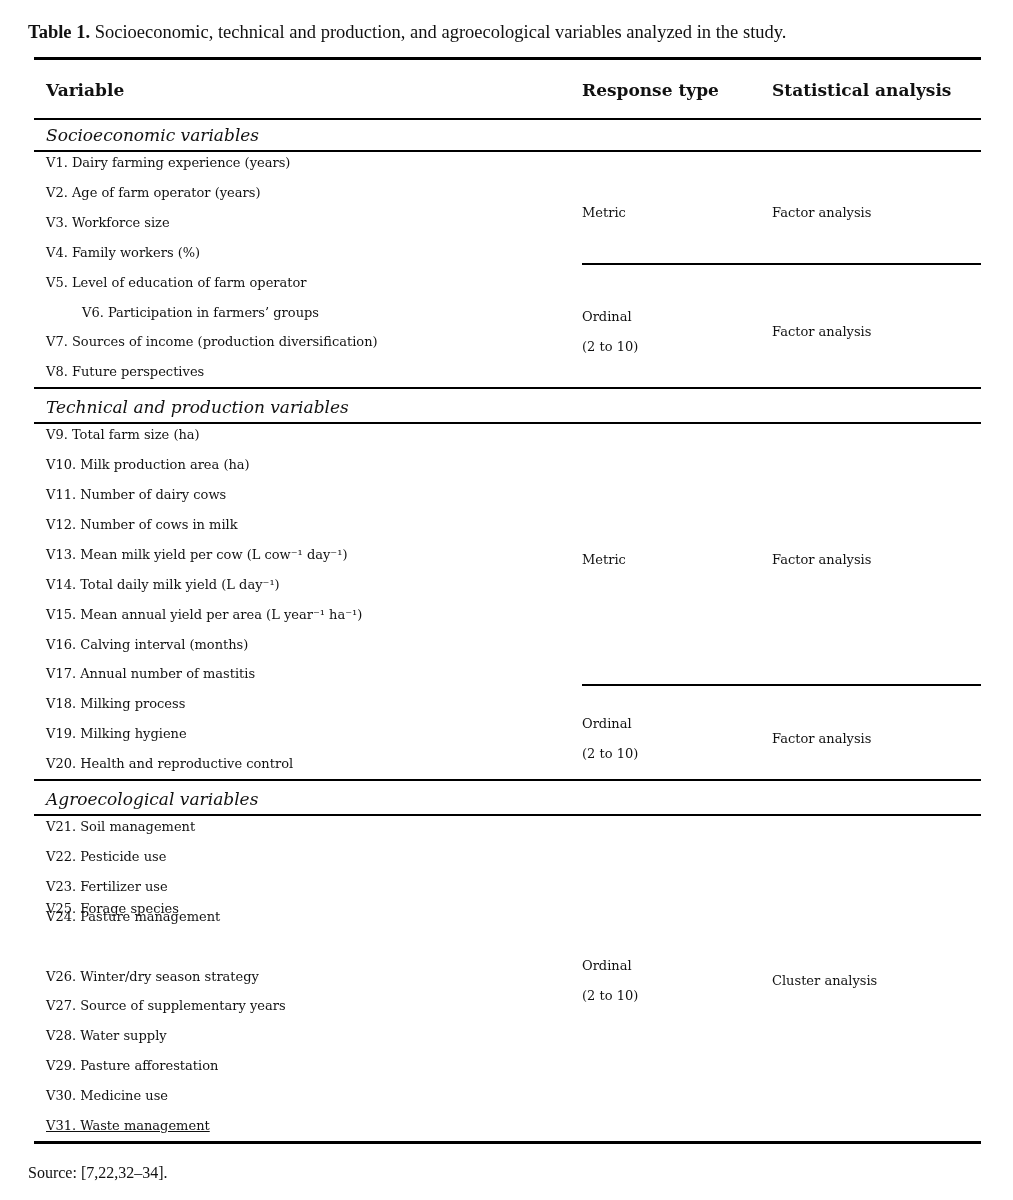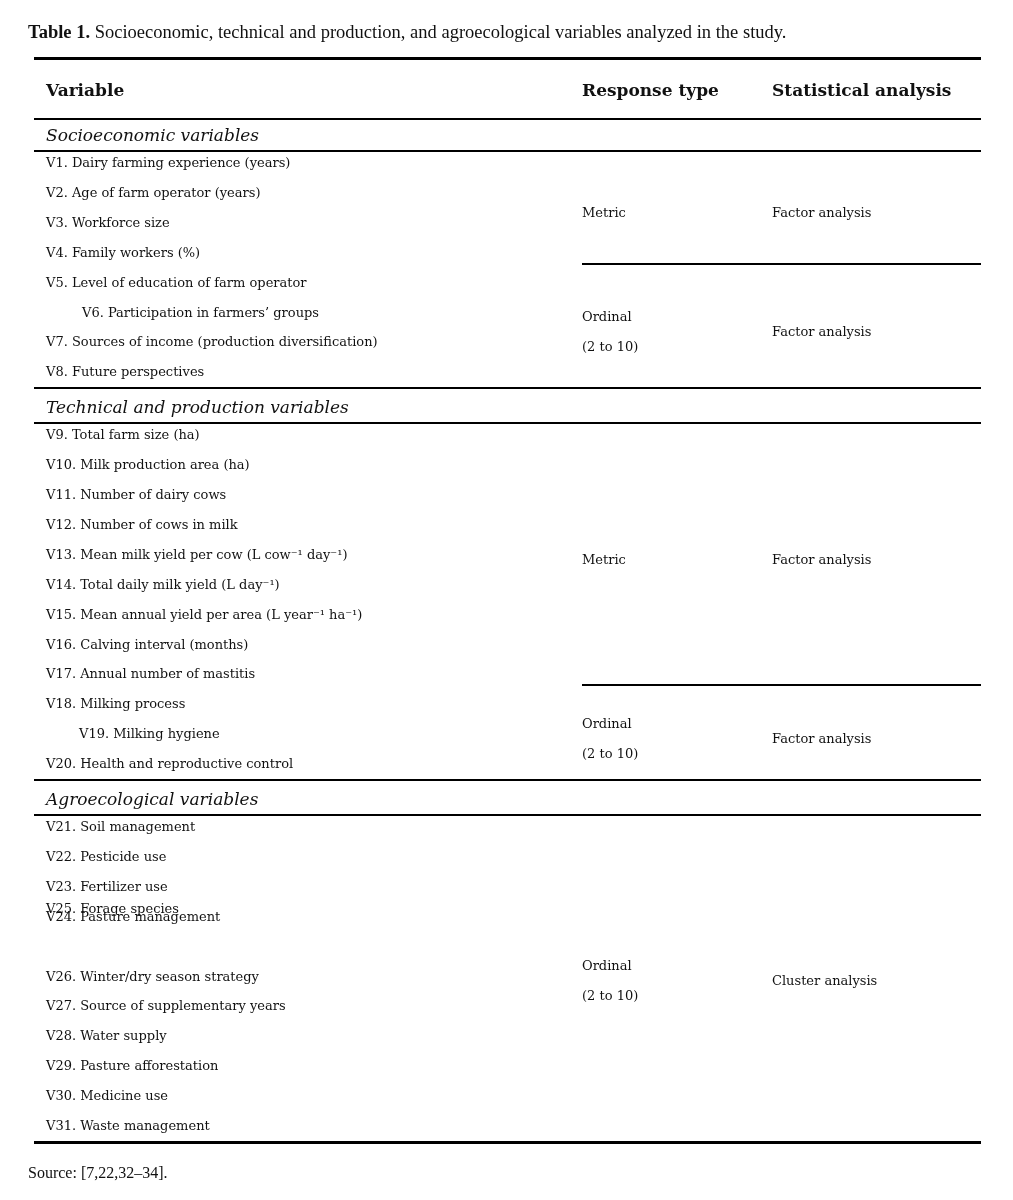--- a/index.html
+++ b/index.html
@@ -56,38 +56,38 @@
     <div class="abs cell" style="left: 46px; top: 516.9px;">V12. Number of cows in milk</div>
     <div class="abs cell" style="left: 46px; top: 546.8px;">V13. Mean milk yield per cow (L cow⁻¹ day⁻¹)</div>
     <div class="abs cell" style="left: 46px; top: 576.7px;">V14. Total daily milk yield (L day⁻¹)</div>
     <div class="abs cell" style="left: 46px; top: 606.6px;">V15. Mean annual yield per area (L year⁻¹ ha⁻¹)</div>
     <div class="abs cell" style="left: 46px; top: 636.5px;">V16. Calving interval (months)</div>
     <div class="abs cell" style="left: 46px; top: 666.4px;">V17. Annual number of mastitis</div>
     <div class="abs cell" style="left: 582px; top: 551.75px;">Metric</div>
     <div class="abs cell" style="left: 772px; top: 551.75px;">Factor analysis</div>
     <div class="rule thin" style="top: 684.3px; left: 582px; width: 399px;"></div>
     <div class="abs cell" style="left: 46px; top: 696.3px;">V18. Milking process</div>
-    <div class="abs cell" style="left: 46px; top: 726.2px; margin-left: 33px;">V19. Milking hygiene</div>
+    <div class="abs cell" style="left: 46px; top: 726.2px;">V19. Milking hygiene</div>
     <div class="abs cell" style="left: 46px; top: 756.1px;">V20. Health and reproductive control</div>
     <div class="abs cell" style="left: 582px; top: 716.15px;">Ordinal</div>
     <div class="abs cell" style="left: 582px; top: 746.15px;">(2 to 10)</div>
     <div class="abs cell" style="left: 772px; top: 731.15px;">Factor analysis</div>
     <div class="rule thin" style="top: 779px;"></div>
     <div class="abs sec" style="left: 46px; top: 789px;">Agroecological variables</div>
     <div class="rule thin" style="top: 814px;"></div>
     <div class="abs cell" style="left: 46px; top: 819px;">V21. Soil management</div>
     <div class="abs cell" style="left: 46px; top: 848.9px;">V22. Pesticide use</div>
     <div class="abs cell" style="left: 46px; top: 878.8px;">V23. Fertilizer use</div>
     <div class="abs cell" style="left: 46px; top: 908.7px;">V24. Pasture management</div>
     <div class="abs cell" style="left: 46px; top: 901px;">V25. Forage species</div>
     <div class="abs cell" style="left: 46px; top: 968.5px;">V26. Winter/dry season strategy</div>
     <div class="abs cell" style="left: 46px; top: 998.4px;">V27. Source of supplementary years</div>
     <div class="abs cell" style="left: 46px; top: 1028.3px;">V28. Water supply</div>
     <div class="abs cell" style="left: 46px; top: 1058.2px;">V29. Pasture afforestation</div>
     <div class="abs cell" style="left: 46px; top: 1088.1px;">V30. Medicine use</div>
-    <div class="abs cell" style="left: 46px; top: 1118px;">V31. Waste management</div>
+    <div class="abs cell" style="left: 46px; top: 1118px; text-decoration: underline;">V31. Waste management</div>
     <div class="abs cell" style="left: 582px; top: 958.45px;">Ordinal</div>
     <div class="abs cell" style="left: 582px; top: 988.45px;">(2 to 10)</div>
     <div class="abs cell" style="left: 772px; top: 973.45px;">Cluster analysis</div>
     <div class="rule thick" style="top: 1140.9px;"></div>
   </div>
 
 <div class="abs src">Source: [7,22,32–34].</div>
 
 </body></html>

